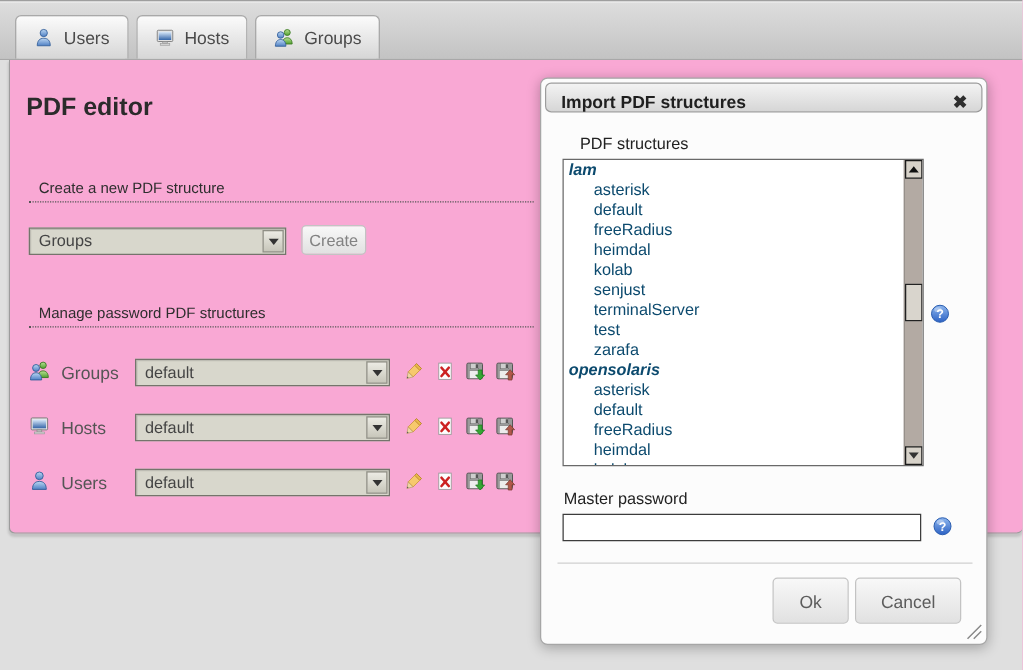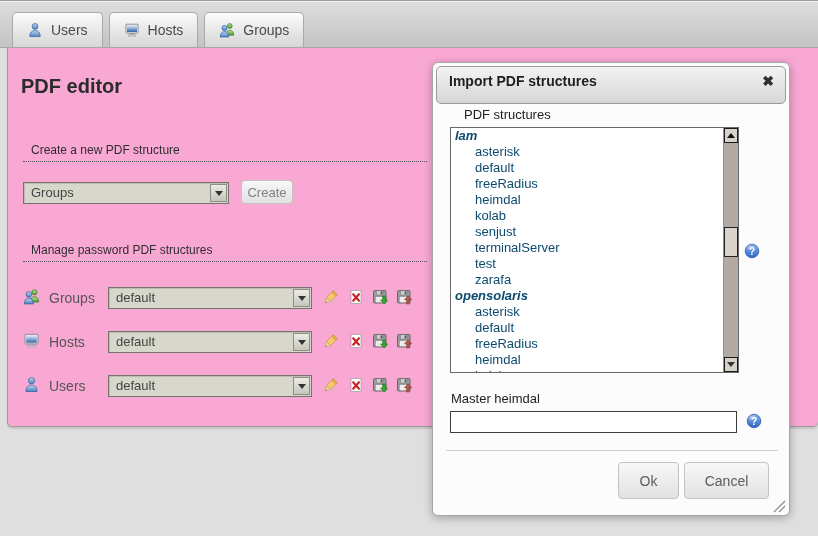--- a/index.html
+++ b/index.html
@@ -73,21 +73,21 @@
   .act-icon { position:absolute; width:16px; height:16px; cursor:pointer; }
   
   .dialog {
     position:absolute; left:432px; top:62px; width:358px; height:454px;
     background:#fcfcfc;
     border:1px solid #a6a6a6; border-radius:6px;
     box-shadow:0 2px 10px rgba(0,0,0,.28);
     z-index:10;
   }
   .dlg-titlebar {
-    position:absolute; left:3px; right:3px; top:3px; height:38px;
+    position:absolute; left:3px; right:3px; top:3px; height:24px;
     background:linear-gradient(#f3f3f3,#d6d6d6);
     border:1px solid #9c9c9c; border-radius:5px;
     line-height:29px; padding-left:12px;
     font-size:14px; font-weight:bold; color:#1f1f1f;
     cursor:move;
   }
   .dlg-close {
     position:absolute; right:11px; top:0; line-height:29px;
     font-size:14px; font-weight:bold; color:#2e2e2e; cursor:pointer;
   }
@@ -382,21 +382,21 @@
   </div>
 
   <span class="help-icon" style="left:311px; top:180px;">
     <svg width="16" height="16" viewBox="0 0 16 16">
         <circle cx="8" cy="8" r="6.8" fill="url(#gHelp)" stroke="#2a5db0" stroke-width="0.8"></circle>
         <ellipse cx="6.4" cy="4.8" rx="3" ry="2" fill="rgba(255,255,255,0.35)"></ellipse>
         <text x="8" y="11.5" text-anchor="middle" font-size="10" font-weight="bold" fill="#fff" font-family="Liberation Sans, sans-serif">?</text>
       </svg>
   </span>
 
-  <div class="dlg-label" style="left:18px; top:328px;">Master heimdal</div>
+  <div class="dlg-label" style="left:18px; top:328px;">Master password</div>
   <input class="mp-input" type="text" value="" style="">
 
   <span class="help-icon" style="left:313px; top:350px;">
     <svg width="16" height="16" viewBox="0 0 16 16">
         <circle cx="8" cy="8" r="6.8" fill="url(#gHelp)" stroke="#2a5db0" stroke-width="0.8"></circle>
         <ellipse cx="6.4" cy="4.8" rx="3" ry="2" fill="rgba(255,255,255,0.35)"></ellipse>
         <text x="8" y="11.5" text-anchor="middle" font-size="10" font-weight="bold" fill="#fff" font-family="Liberation Sans, sans-serif">?</text>
       </svg>
   </span>
 

